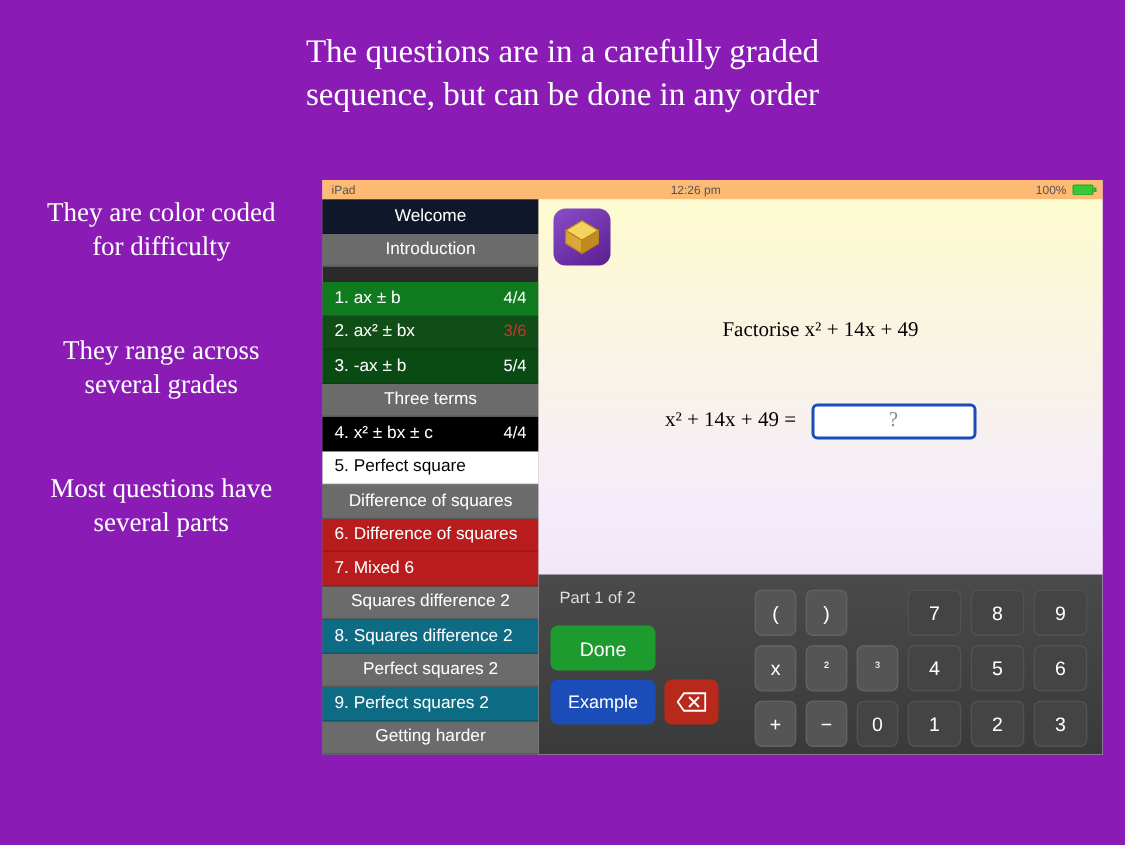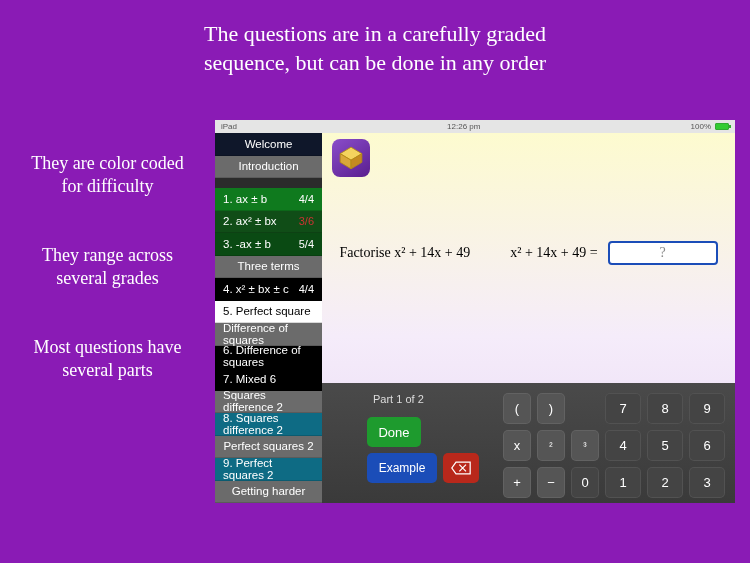--- a/index.html
+++ b/index.html
@@ -21,38 +21,38 @@
   }
   .left-col {
     position: absolute;
     left: 20px;
     top: 130px;
     width: 175px;
     text-align: center;
     font-size: 18px;
     line-height: 1.3;
   }
-  .left-col .blurb { margin-bottom: 45px; margin-top: 22px; }
+  .left-col .blurb { margin-bottom: 45px; }
 
   .device {
     position: absolute;
     left: 215px;
     top: 120px;
     width: 520px;
     height: 383px;
     background: #fff;
     font-family: "Helvetica Neue", Arial, sans-serif;
     font-size: 11px;
     color: #000;
     display: flex;
     flex-direction: column;
   }
   .statusbar {
     height: 14px;
-    background: #e5e5e5;
+    background: #fdba74;
     display: flex;
     align-items: center;
     justify-content: space-between;
     padding: 0 6px;
     font-size: 8px;
     color: #555;
   }
   .statusbar .sb-right { display:flex; align-items:center; gap:4px; }
   .battery {
     width: 14px; height: 7px; border:1px solid #3a3; border-radius:1px;
@@ -81,21 +81,21 @@
     position:relative;
   }
   .side-row.header { background:#6b6b6b; color:#fff; }
   .side-row.welcome { background:#0f172a; }
   .side-row.item { justify-content:space-between; }
   .side-row.green { background:#0f7a1e;margin-top:10px; }
   .side-row.darkgreen { background:#104d17; }
   .side-row.deepgreen { background:#0a4a13;gap:20px; }
   .side-row.black { background:#000; }
   .side-row.white { background:#fff; color:#000; }
-  .side-row.blue { background:#000000; }
+  .side-row.blue { background:#b91c1c; }
   .side-row.teal { background:#0e6b84; }
   .side-row .score { font-size:11px; }
   .side-row .score.red { color:#c33; }
 
   
   .main {
     flex:1;
     display:flex;
     flex-direction:column;
     background: linear-gradient(to bottom, #fdfbcf 0%, #f5ecfa 55%, #e9d9f4 100%);
@@ -106,20 +106,21 @@
     left:10px; top:6px;
     width:38px; height:38px;
     background: linear-gradient(145deg,#8a4dca,#5a1e8f);
     border-radius:8px;
     display:flex;align-items:center;justify-content:center;
   }
   .app-icon svg { width:26px;height:26px; }
   .question-area {
     flex:1;
     display:flex;
+    flex-direction:column;
     align-items:center;
     justify-content:center;
     font-family: "Times New Roman", serif;
     font-size:14px;
     color:#000;
     gap:40px;
     padding-bottom:10px;
   }
   .answer-line { display:flex; align-items:center; gap:10px; }
   .answer-box {
@@ -129,39 +130,38 @@
     display:flex;align-items:center;justify-content:center;
     background:#fff;
     color:#888;
   }
   .bottom-bar {
     height: 120px;
     background: linear-gradient(to bottom,#4a4a4a,#3a3a3a);
     display:flex;
     color:#ddd;
     font-size:11px;
-    padding-left:37px;
   }
   .bottom-left {
     width:140px;
     padding:8px;
     display:flex;
     flex-direction:column;
     gap:6px;
   }
   .part-label { font-size:11px; color:#ddd; padding:2px 6px 6px; }
   .btn {
     height:30px;
     border-radius:5px;
     display:flex;align-items:center;justify-content:center;
     font-size:13px;
     color:#fff;
     cursor:pointer;
   }
-  .btn.done { background:#1e9b2e; width:54px;}
+  .btn.done { background:#1e9b2e; width:70px;}
   .ex-row{display:flex;gap:6px;align-items:center;}
   .btn.example { background:#1b4db8; width:70px; font-size:12px;}
   .btn.del { background:#b8281b; width:36px; height:30px;}
   .btn.del svg{width:20px;height:14px;fill:none;stroke:#fff;stroke-width:1.5;}
 
   .keypad {
     flex:1;
     display:grid;
     grid-template-columns: 28px 28px 28px 36px 36px 36px;
     grid-auto-rows: 31px;

